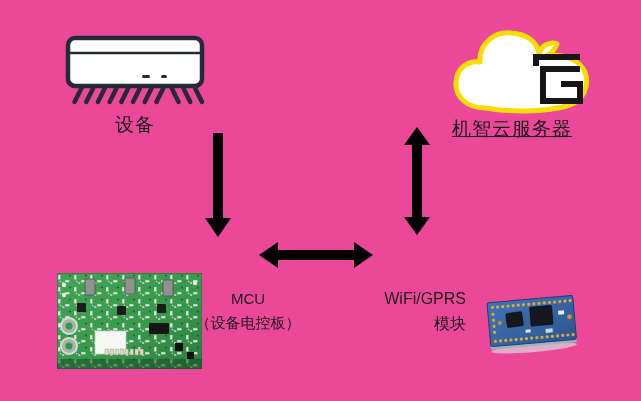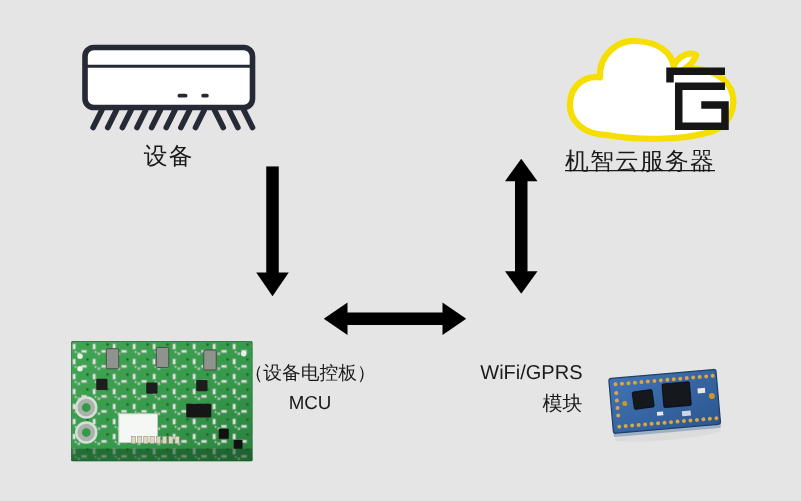--- a/index.html
+++ b/index.html
@@ -1,17 +1,17 @@
 <!DOCTYPE html>
 <html><head>
 <meta charset="utf-8">
 <style>
   html,body { margin:0; padding:0; background:#ffffff; }
   #stage {
-    position:relative; width:641px; height:401px; background:#e5e5e5;
+    position:relative; width:641px; height:401px; background:#ec4899;
     font-family:"Liberation Sans","DejaVu Sans",sans-serif; color:#1a1a1a;
     overflow:hidden;
   }
   .abs { position:absolute; }
   .label-lg { font-size:19px; text-align:center; letter-spacing:1px; }
   .label-md { font-size:15px; text-align:center; line-height:1.6; }
   .label-wifi { font-size:16px; text-align:right; line-height:1.55; }
   svg { display:block; }
   .module-wrap { transform:rotate(-5deg); }
 </style>
@@ -113,22 +113,22 @@
         <rect x="83" y="76" width="3.4" height="6"></rect>
     </g>
     <rect x="118" y="70" width="8" height="8" fill="#111"></rect>
     <rect x="130" y="79" width="7" height="7" fill="#111"></rect>
     <circle cx="7" cy="12" r="2.2" fill="#e9efe9"></circle>
     <circle cx="7" cy="22" r="2.2" fill="#e9efe9"></circle>
     <circle cx="138" cy="10" r="2.2" fill="#e9efe9"></circle>
   </svg>
 
   <div class="abs label-md" style="left:183px; top:287px; width:130px;">
+    <div>MCU</div>
     <div>（设备电控板）</div>
-    <div>MCU</div>
   </div>
 
   <div class="abs label-wifi" style="left:366px; top:287px; width:100px;">
     <div>WiFi/GPRS</div>
     <div>模块</div>
   </div>
 
   <div class="abs module-wrap" style="left:487px; top:295px; width:92px; height:58px;">
     <svg width="92" height="58" viewBox="0 0 92 58">
       <defs>

